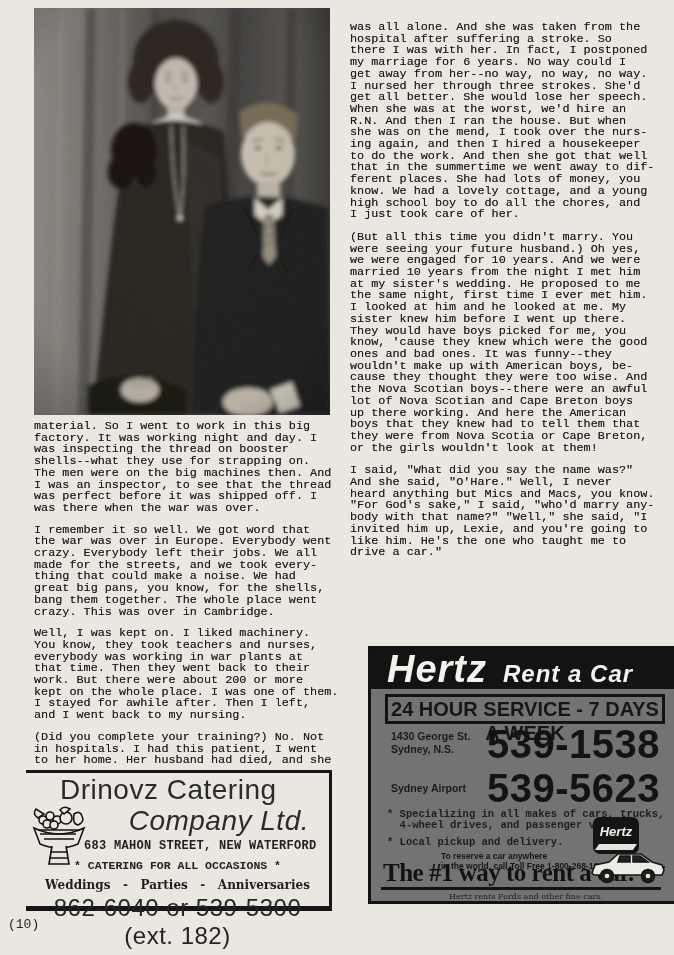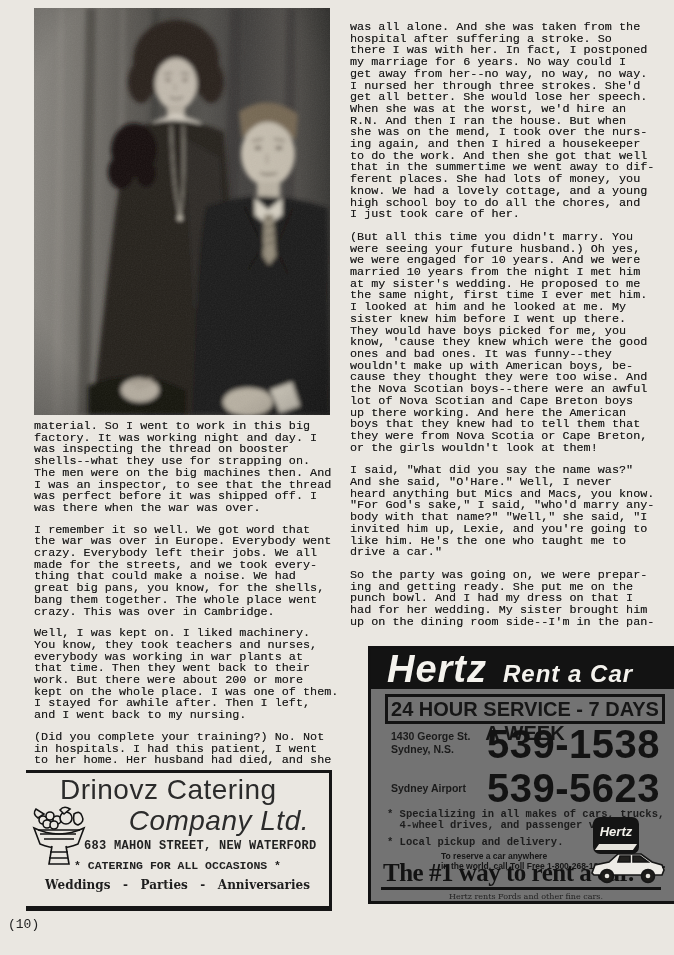--- a/index.html
+++ b/index.html
@@ -257,25 +257,20 @@
 they were from Nova Scotia or Cape Breton,
 or the girls wouldn't look at them!</p>
     <p class="body-text" style="margin-bottom:11px">I said, "What did you say the name was?"
 And she said, "O'Hare." Well, I never
 heard anything but Mics and Macs, you know.
 "For God's sake," I said, "who'd marry any-
 body with that name?" "Well," she said, "I
 invited him up, Lexie, and you're going to
 like him. He's the one who taught me to
 drive a car."</p>
-    <p class="body-text">So the party was going on, we were prepar-
-ing and getting ready. She put me on the
-punch bowl. And I had my dress on that I
-had for her wedding. My sister brought him
-up on the dining room side--I'm in the pan-</p>
   </div>
 
   <div class="cat-ad">
     <div class="cat-name1">Drinovz Catering</div>
     <div class="cat-name2">Company Ltd.</div>
     <svg class="cat-basket" width="58" height="62" viewBox="0 0 58 62">
       <g stroke="#141414" stroke-width="1.6" fill="#eae7e1">
         <circle cx="13" cy="14" r="4"></circle>
           <circle cx="20" cy="10" r="4"></circle>
           <circle cx="27" cy="14" r="4"></circle>
@@ -287,20 +282,21 @@
         <path d="M30,4 Q34,-1 40,3 L34,8 Z"></path>
         <path d="M4,22 Q29,34 54,22 L48,38 Q29,46 10,38 Z"></path>
         <path d="M10,28 L46,28 M8,24 L50,24 M14,33 L44,33" fill="none"></path>
         <path d="M22,40 L19,58 L39,58 L36,40"></path>
         <path d="M20,46 L38,46 M19,52 L38,52" fill="none"></path>
       </g>
     </svg>
     <div class="cat-address">683 MAHON STREET, NEW WATERFORD</div>
     <div class="cat-tagline">* CATERING FOR ALL OCCASIONS *</div>
     <div class="cat-occasions">Weddings   -   Parties   -   Anniversaries</div>
+    <div class="cat-phone">862-6040 or 539-5300 (ext. 182)</div>
   </div>
 
   <div class="page-num">(10)</div>
 
   <div class="hz-ad">
     <div class="hz-header">
       <span class="hz-brand">Hertz</span>
       <span class="hz-sub">Rent a Car</span>
     </div>
     <div class="hz-service">24 HOUR SERVICE - 7 DAYS A WEEK</div>

